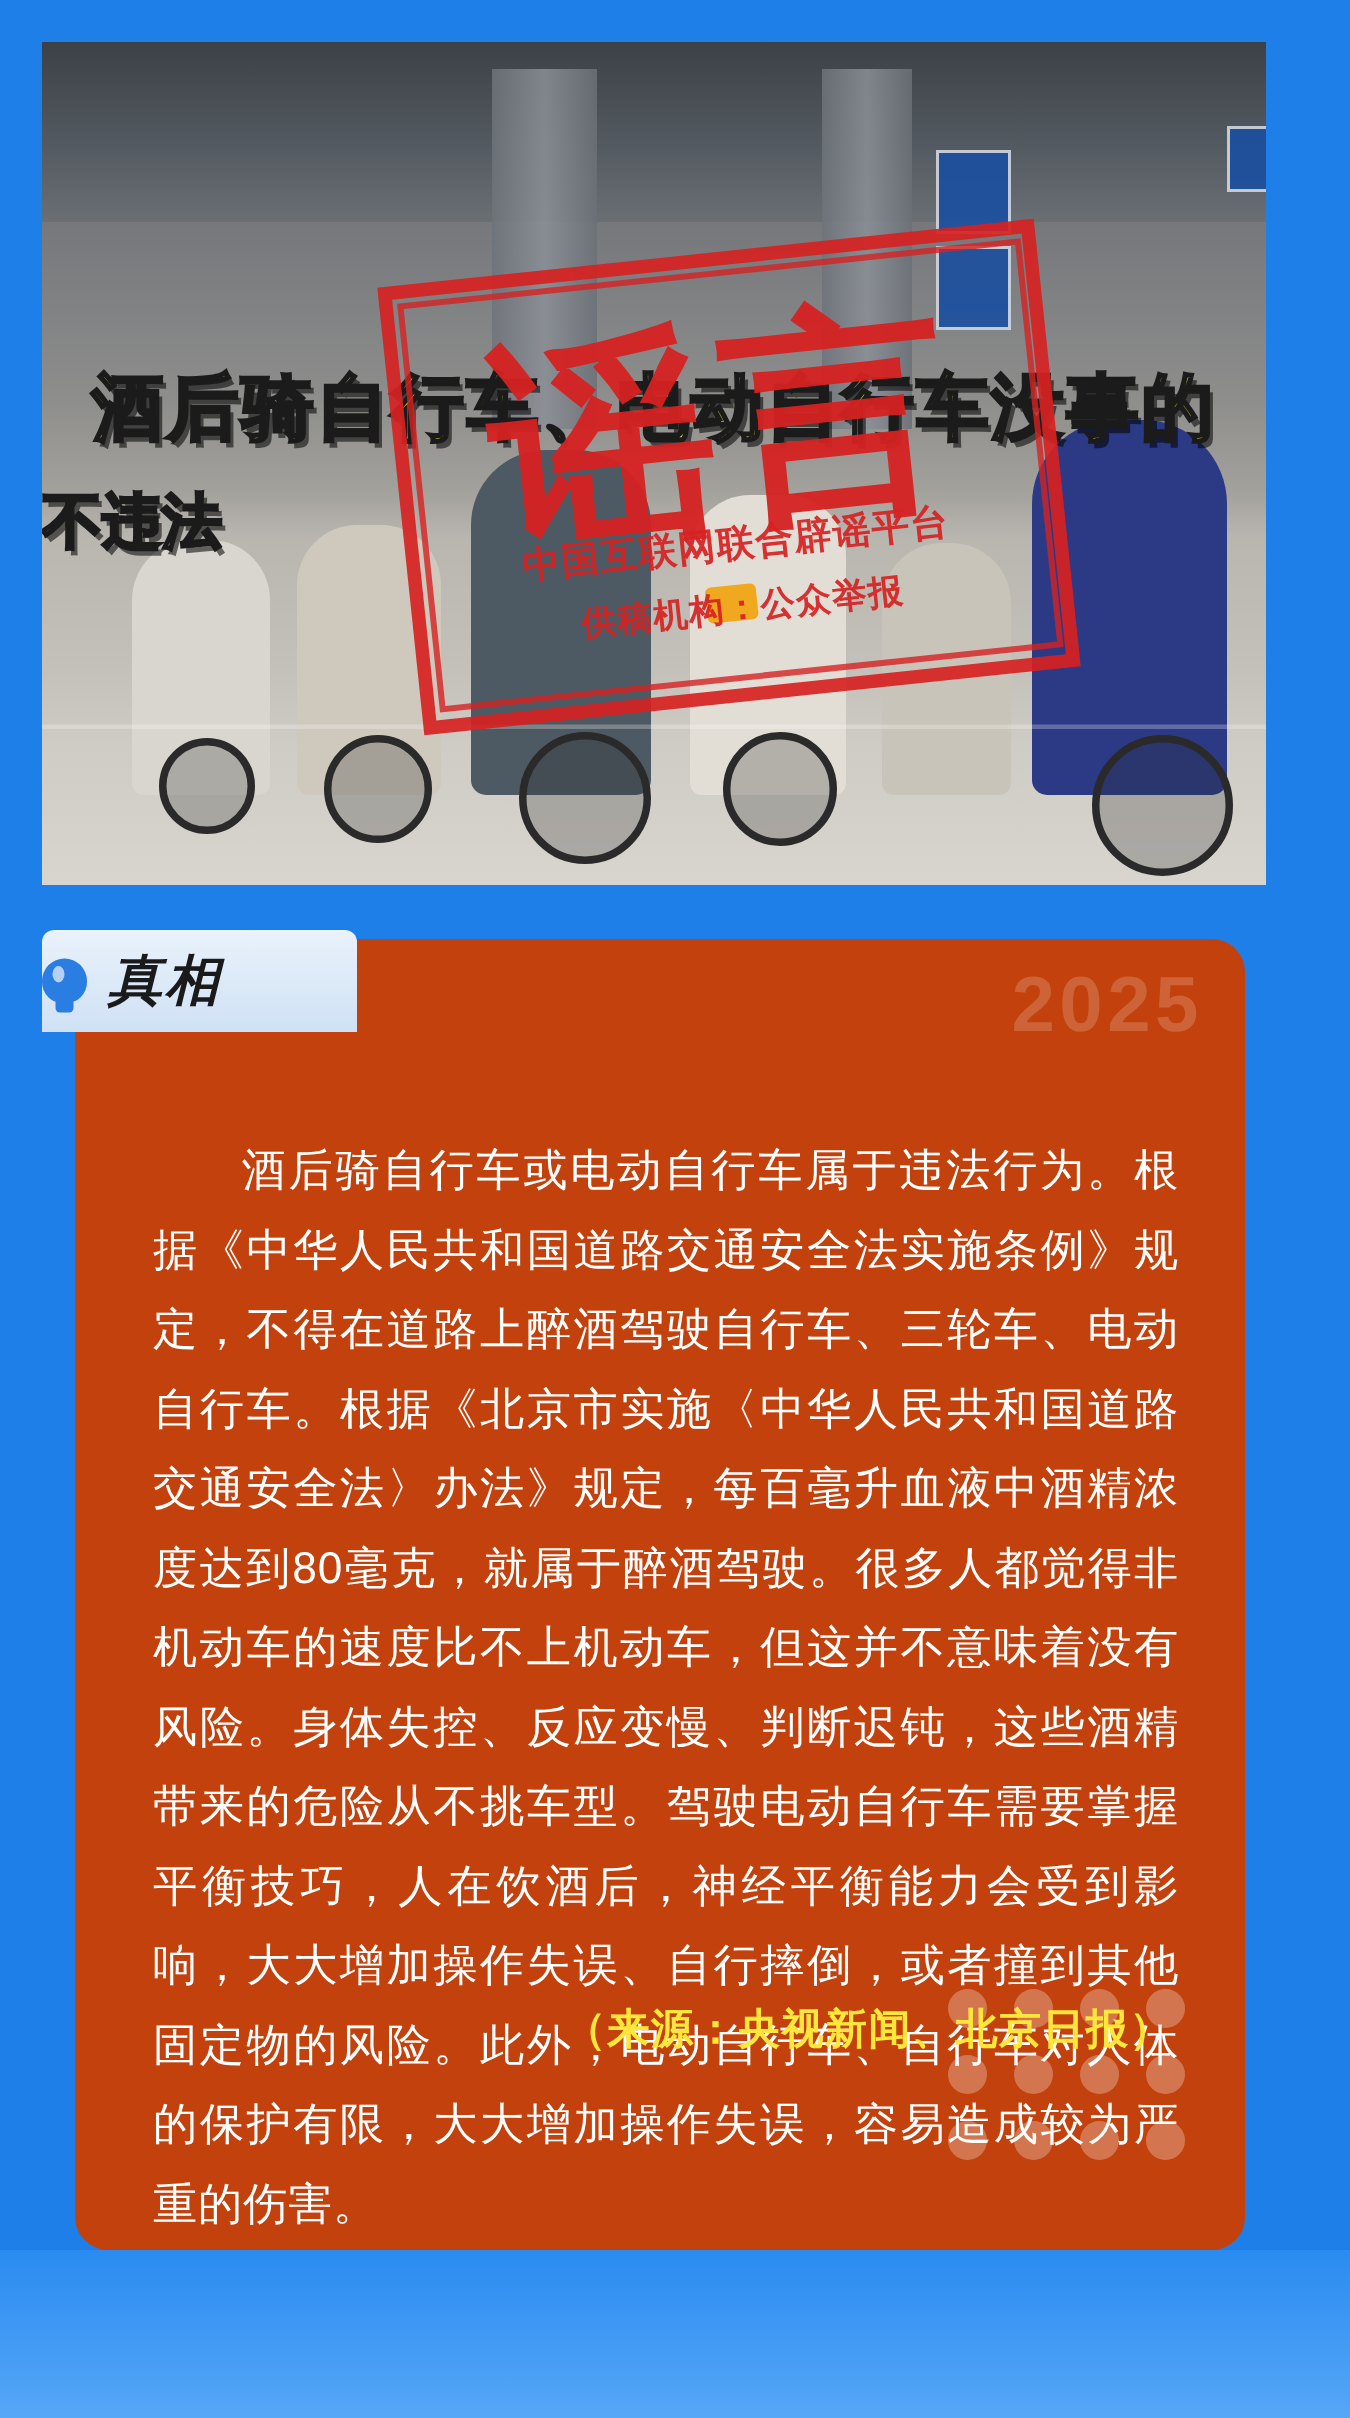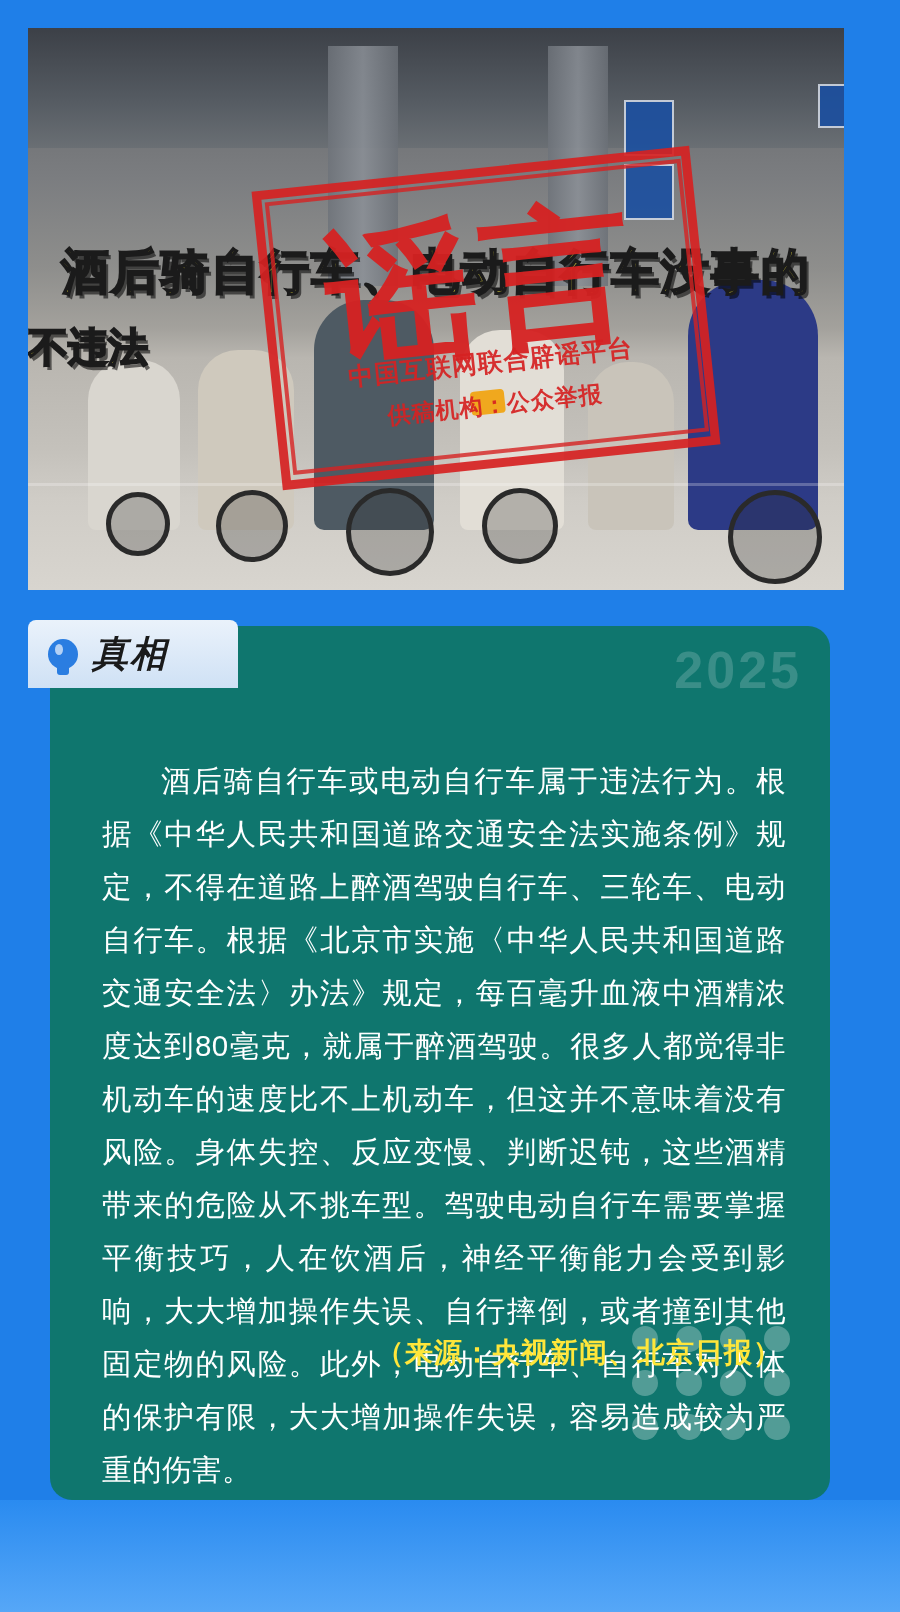--- a/index.html
+++ b/index.html
@@ -160,21 +160,20 @@
     position: absolute;
     left: 28px;
     top: 620px;
     width: 210px;
     height: 68px;
     background: linear-gradient(to bottom, #eaf2fb, #cfe1f5);
     border-radius: 8px 8px 0 0;
     display: flex;
     align-items: center;
     gap: 14px;
-    padding-left: 20px;
     box-sizing: border-box;
     z-index: 4;
   }
   .bulb {
     width: 30px; height: 30px;
     border-radius: 50% 50% 48% 48%;
     background: #2a7de1;
     position: relative;
     flex: none;
   }
@@ -201,21 +200,21 @@
     color: #1a1a1a;
     letter-spacing: 2px;
   }
 
   .truth-card {
     position: absolute;
     left: 50px;
     top: 626px;
     width: 780px;
     height: 874px;
-    background: #0f766e;
+    background: #c2410c;
     border-radius: 22px;
     overflow: hidden;
     z-index: 3;
   }
   .year-watermark {
     position: absolute;
     right: 28px;
     top: 14px;
     font-size: 52px;
     font-weight: 700;

